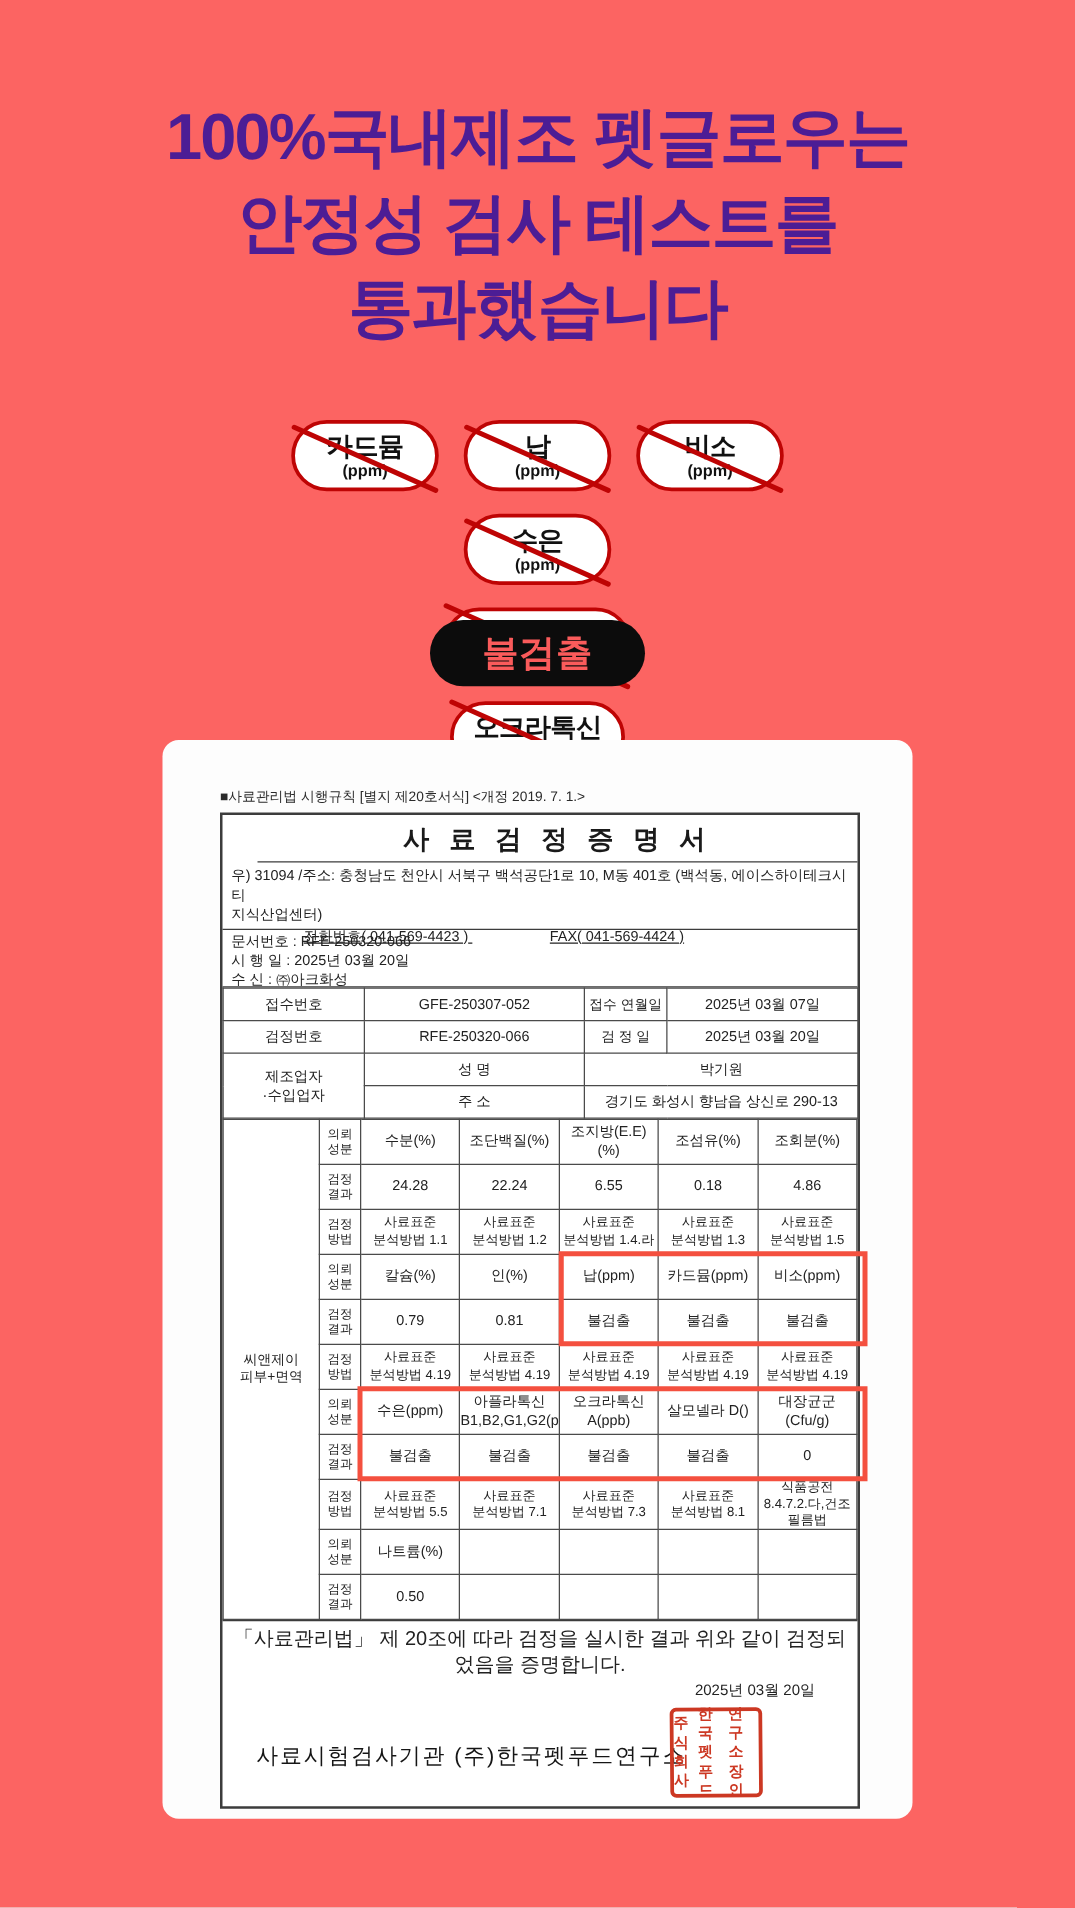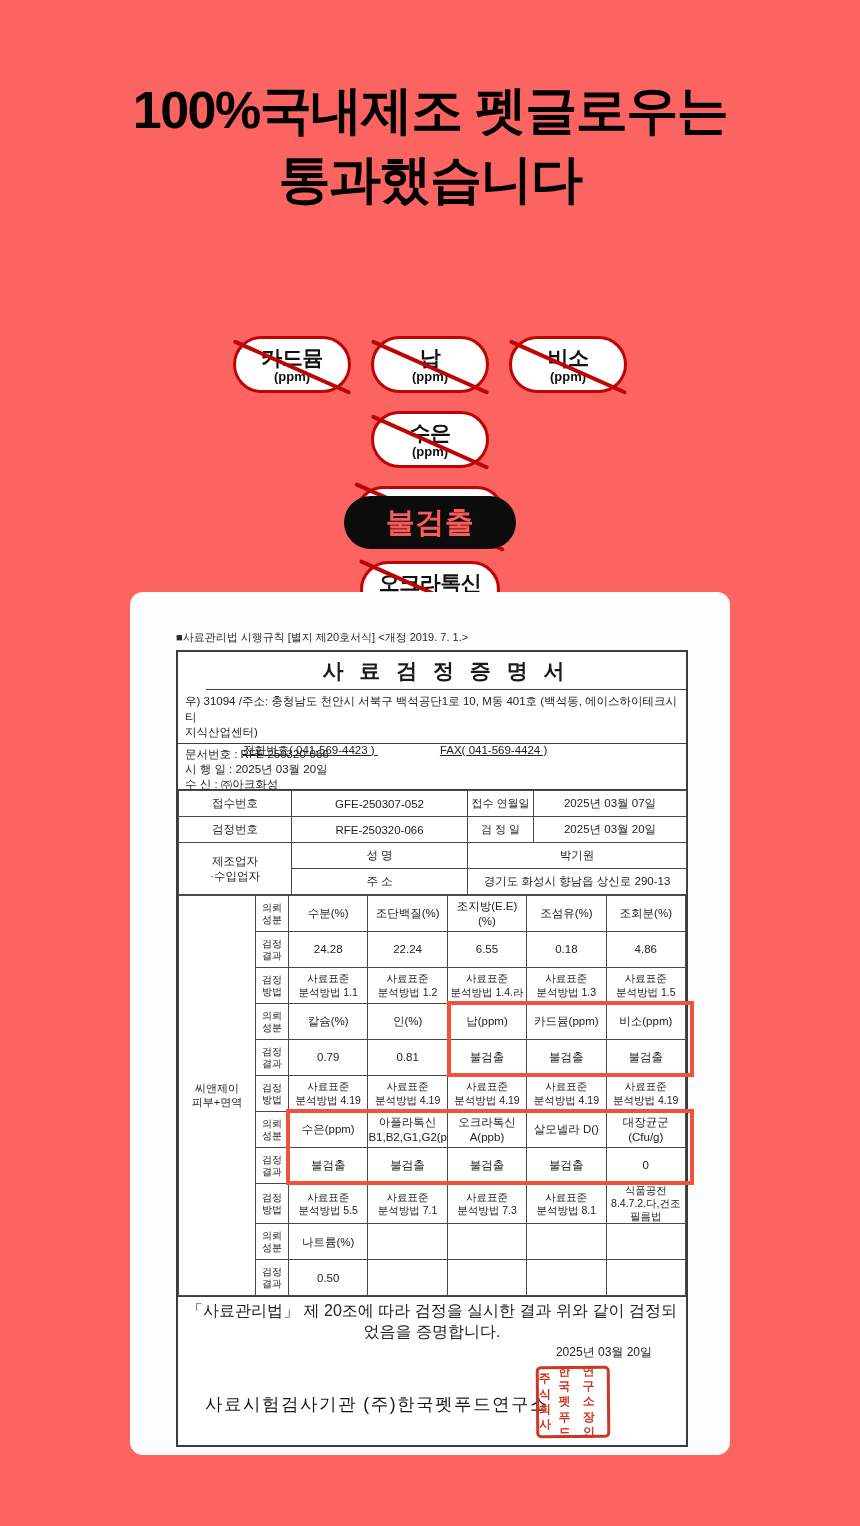--- a/index.html
+++ b/index.html
@@ -5,21 +5,21 @@
   * { margin:0; padding:0; box-sizing:border-box; }
   html,body { background:#e9e9e9; }
   body { font-family:"Liberation Sans","DejaVu Sans",sans-serif; }
   .page{
     position:relative; width:860px; height:1526px; margin:0 auto;
     background:#FC6462; overflow:hidden;
   }
   
   .headline{
     position:absolute; top:76px; left:0; width:100%;
-    text-align:center; color:#000000; font-weight:900;
+    text-align:center; color:#4c1d95; font-weight:900;
     font-size:52px; line-height:1.32; letter-spacing:-1.5px;
   }
   
   .badge-row{
     position:absolute; left:0; width:100%;
     display:flex; justify-content:center; align-items:center; gap:20px;
   }
   .badge-row.row1{ top:336px; }
   .badge-row.row2{ top:411px; gap:18px;flex-direction:column; }
   .badge{
@@ -106,20 +106,21 @@
     transform:rotate(-0.5deg);
   }
 </style>
 </head>
 <body>
 
 <div class="page">
 
   <div class="headline">
     <div>100%국내제조 펫글로우는</div>
+    <div>안정성 검사 테스트를</div>
     <div>통과했습니다</div>
   </div>
 
   <div class="badge-row row1" id="badge-row1">
       <div class="badge">
         <div class="b-title">카드뮴</div>
         <div class="b-sub">(ppm)</div>
         <div class="strike"></div>
       </div>
       <div class="badge">

